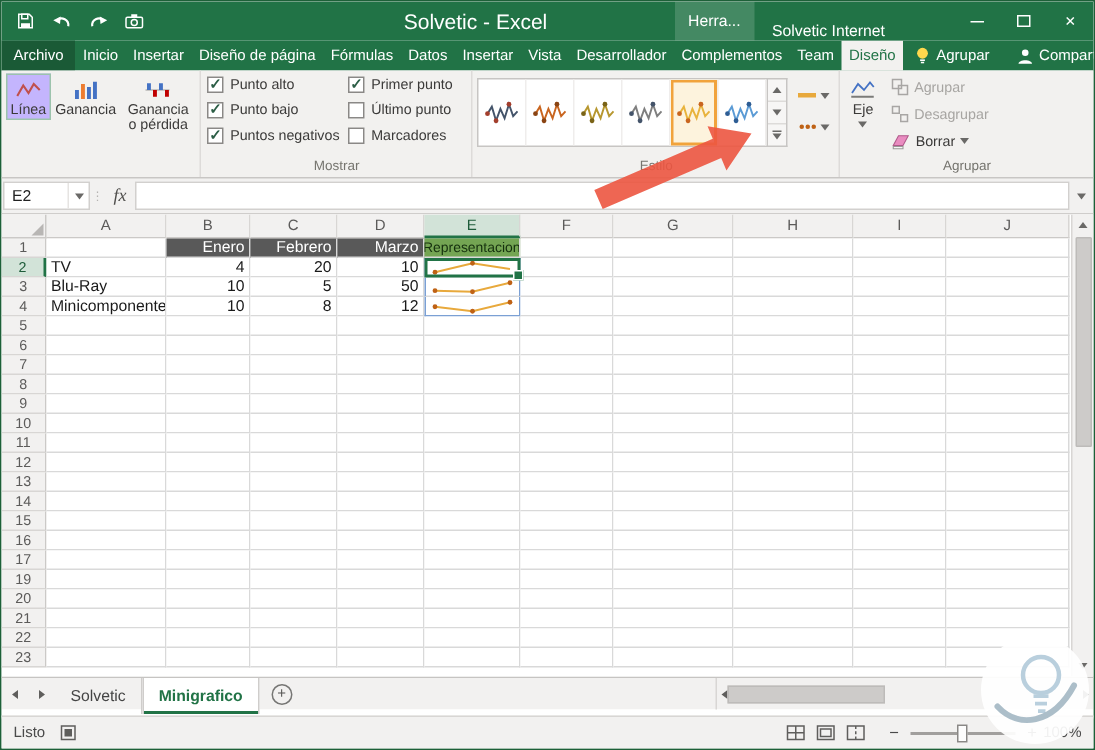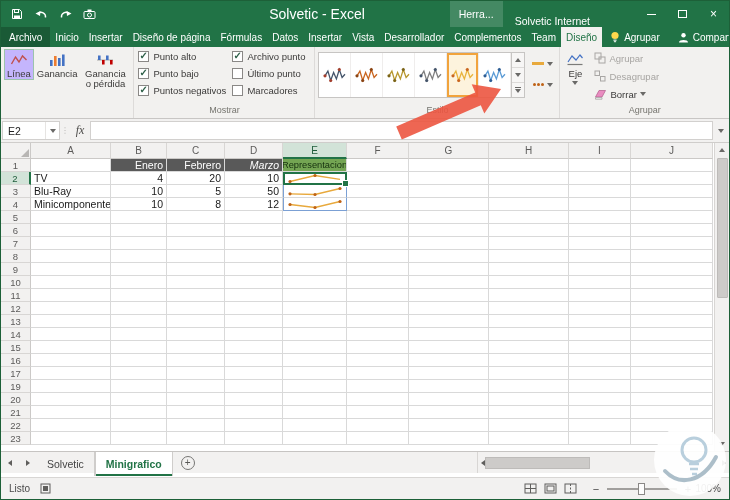--- a/index.html
+++ b/index.html
@@ -238,21 +238,21 @@
     </div>
 
     <div class="group">
       <div class="gc checks" id="checks">
           <div class="chk">
             <div class="cbox on"></div>
             <div>Punto alto</div>
           </div>
           <div class="chk">
             <div class="cbox on"></div>
-            <div>Archivo punto</div>
+            <div>Primer punto</div>
           </div>
           <div class="chk">
             <div class="cbox on"></div>
             <div>Punto bajo</div>
           </div>
           <div class="chk">
             <div class="cbox"></div>
             <div>Último punto</div>
           </div>
           <div class="chk">
@@ -416,21 +416,21 @@
           <div class="ch" style="width: 80px;">G</div>
           <div class="ch" style="width: 80px;">H</div>
           <div class="ch" style="width: 62px;">I</div>
           <div class="ch" style="width: 82px;">J</div>
         </div>
         <div class="grow">
           <div class="rh">1</div>
           <div class="cell" style="width: 80px;"></div>
           <div class="cell dark" style="width: 56px;">Enero</div>
           <div class="cell dark" style="width: 58px;">Febrero</div>
-          <div class="cell dark" style="width: 58px; font-style: italic;">Marzo</div>
+          <div class="cell dark" style="width: 58px;">Marzo</div>
           <div class="cell green" style="width: 64px;">Representacion</div>
           <div class="cell" style="width: 62px;"></div>
           <div class="cell" style="width: 80px;"></div>
           <div class="cell" style="width: 80px;"></div>
           <div class="cell" style="width: 62px;"></div>
           <div class="cell" style="width: 82px;"></div>
         </div>
         <div class="grow">
           <div class="rh sel">2</div>
           <div class="cell" style="width: 80px;">TV</div>

